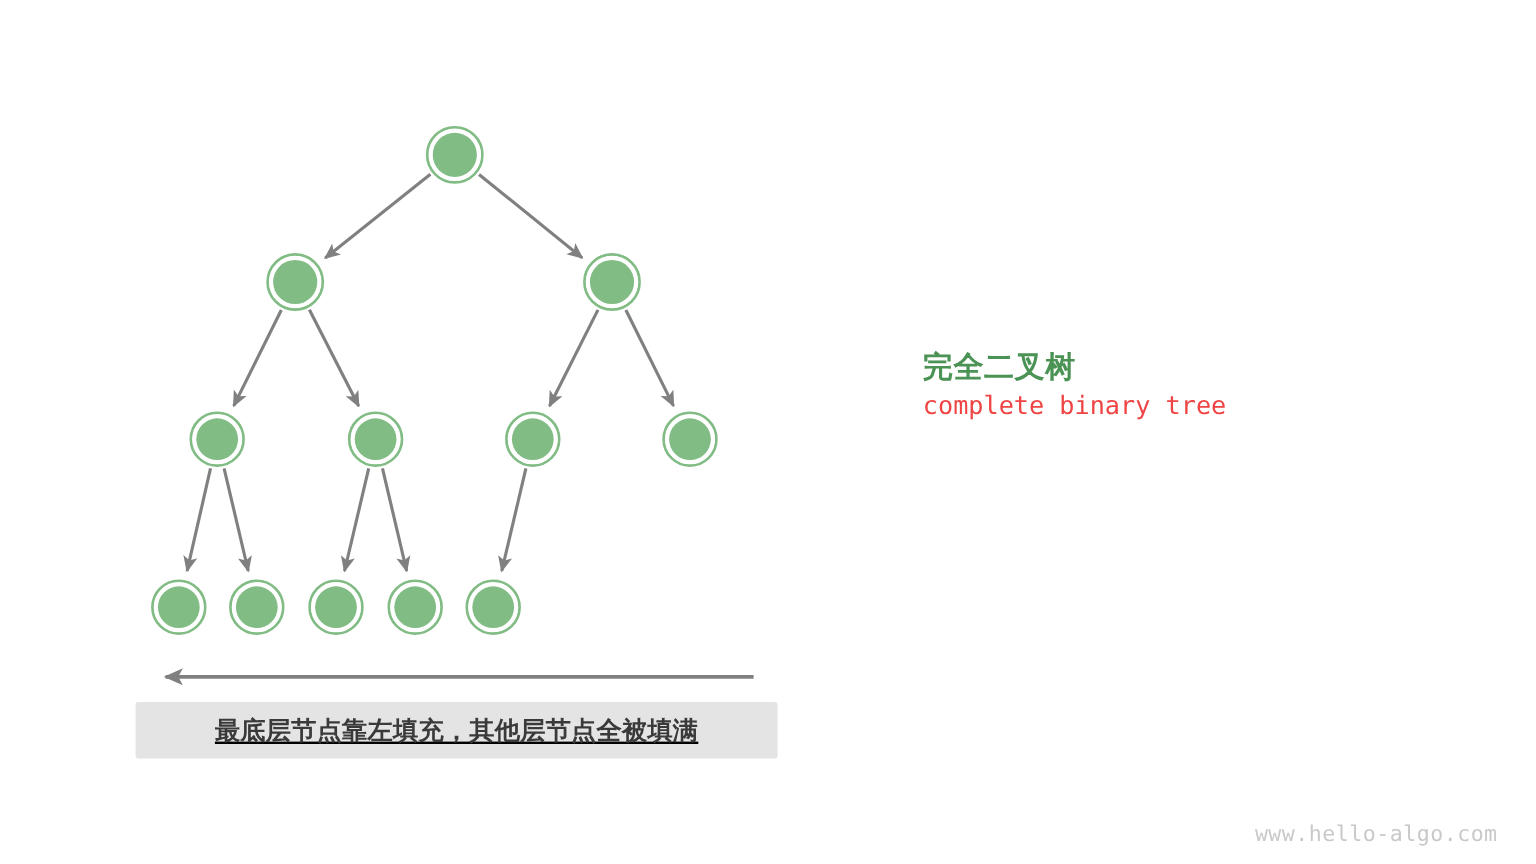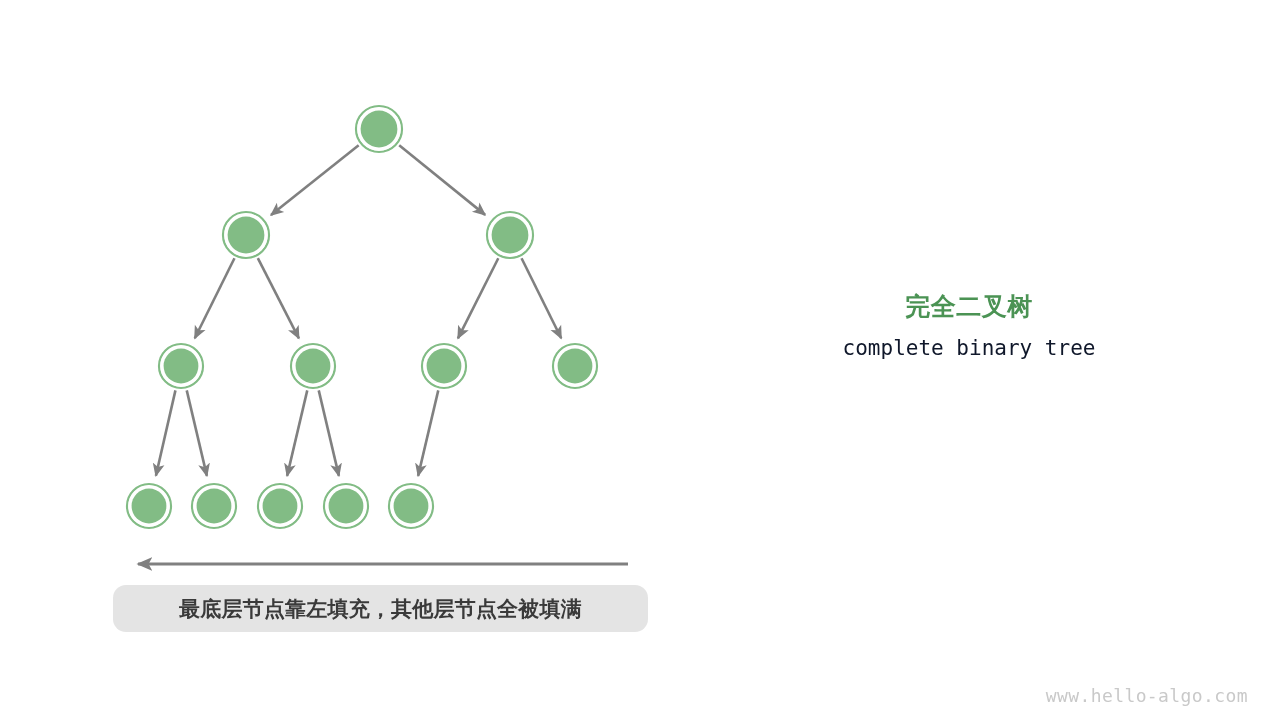--- a/index.html
+++ b/index.html
@@ -24,51 +24,51 @@
     position: absolute;
     left: 0; top: 0;
     width: 1280px;
     height: 720px;
   }
   .legend-block {
     position: absolute;
     left: 769px;
     top: 290px;
     width: 400px;
-    text-align: center;
   }
   .legend-title {
     font-family: "Liberation Sans", sans-serif;
     font-size: 25px;
     font-weight: bold;
     color: #4b9354;
     letter-spacing: 0.5px;
     line-height: 32px;
     white-space: nowrap;
   }
   .legend-sub {
-    margin-top: 12px;
+    margin-top: 2px;
     font-family: "DejaVu Sans Mono", "Liberation Mono", monospace;
     font-size: 21px;
-    color: #0f172a;
+    color: #ef4444;
     line-height: 28px;
     white-space: nowrap;
   }
   .caption-box {
     position: absolute;
     left: 113px;
     top: 585px;
     width: 535px;
     height: 47px;
     background: #e4e4e4;
-    border-radius: 13px;
+    border-radius: 2px;
     box-sizing: border-box;
     display: flex;
     align-items: center;
     justify-content: center;
+    text-decoration: underline;
   }
   .caption-text {
     font-family: "Liberation Sans", sans-serif;
     font-size: 21px;
     font-weight: bold;
     color: #3a3a3a;
     white-space: nowrap;
     letter-spacing: 0.2px;
   }
   .watermark {

